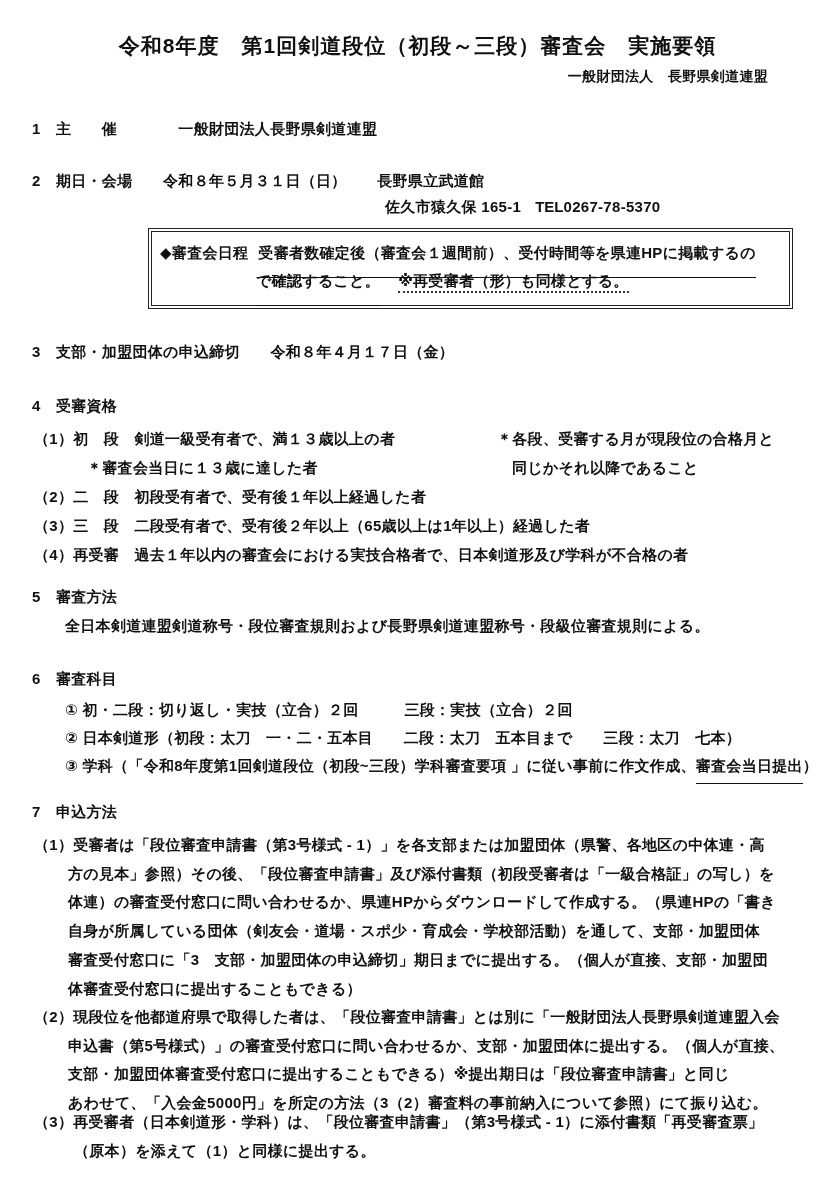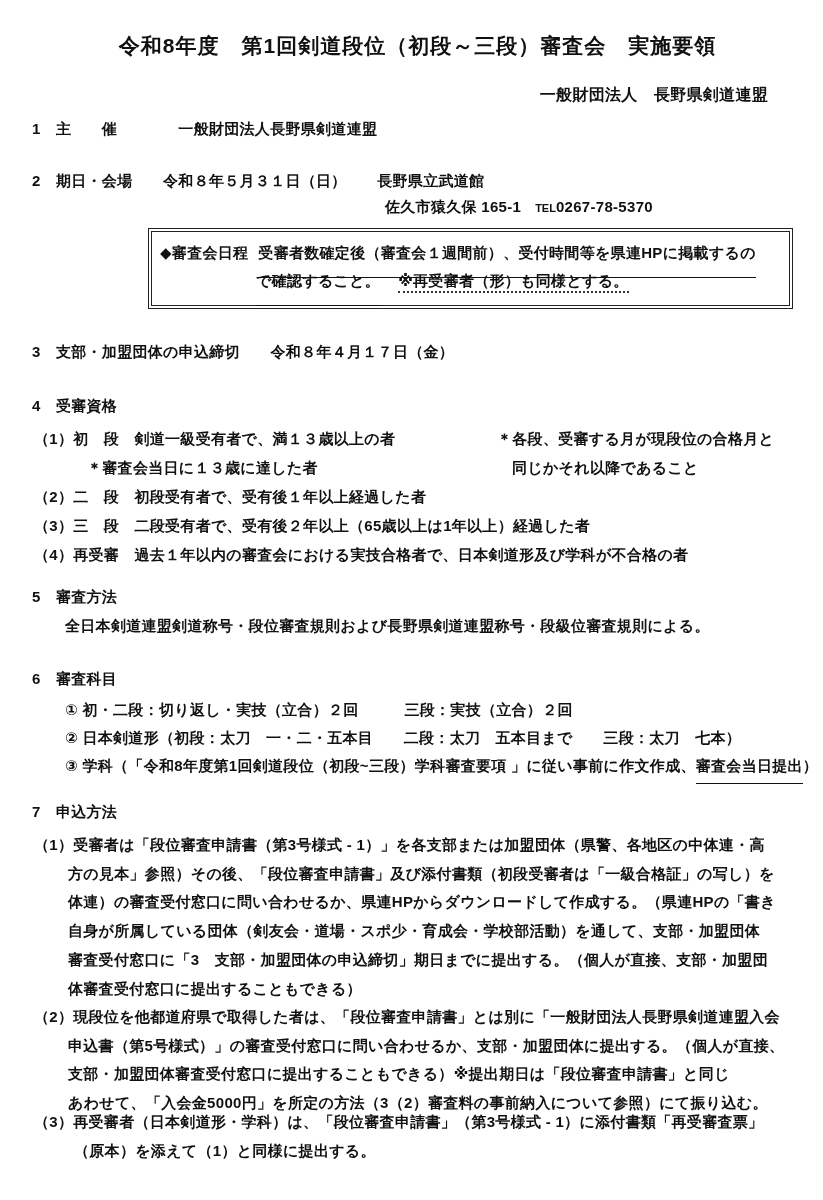--- a/index.html
+++ b/index.html
@@ -14,21 +14,21 @@
     letter-spacing:0.3px;
     overflow:hidden;
   }
   .abs{position:absolute;white-space:nowrap;}
   .title{
     position:absolute;top:32px;left:0;width:823px;
     text-align:center;font-size:21px;font-weight:700;letter-spacing:1px;margin-left:6px;
   }
   .org{
     position:absolute;top:68px;right:55px;
-    font-size:16px;font-weight:700;margin-top:17px;
+    font-size:14px;font-weight:700;
   }
   .secline{left:32px;}
   .u{border-bottom:1.5px solid #111;padding-bottom:16px;}
   .dotted{border-bottom:2px dotted #333;padding-bottom:2px;margin-left:18px;}
   .u3{border-bottom:1.5px solid #111;padding-bottom:9px;}
   .box{
     left:148px;top:228px;width:639px;
     border:1px solid #222;
     padding:2px;
   }
@@ -39,21 +39,21 @@
   .bline{white-space:nowrap;line-height:28px;}
   .bline2{padding-left:96px;}
   .box-label{margin-right:10px;margin-top:8px;}
   .erow{position:relative;height:29px;line-height:29px;white-space:nowrap;}
   .eleft2{margin-left:53px;}
   .eright{position:absolute;top:0;}
   .sline{height:28px;line-height:28px;white-space:nowrap;}
   .para div{line-height:28.7px;white-space:nowrap;}
   .para .cont{padding-left:34px;}
   .para .cont2{padding-left:40px;}
-  .tel-label{font-size:11px;margin-left:14px;letter-spacing:0;text-align:right;}
+  .tel-label{font-size:15px;margin-left:14px;letter-spacing:0;text-align:right;}
 </style>
 </head>
 <body>
 
 <div class="page">
 
   <div class="title">令和8年度　第1回剣道段位（初段～三段）審査会　実施要領</div>
   <div class="org">一般財団法人　長野県剣道連盟</div>
 
   <div class="abs secline" style="top:120px">1　主　　催　　　　一般財団法人長野県剣道連盟</div>

